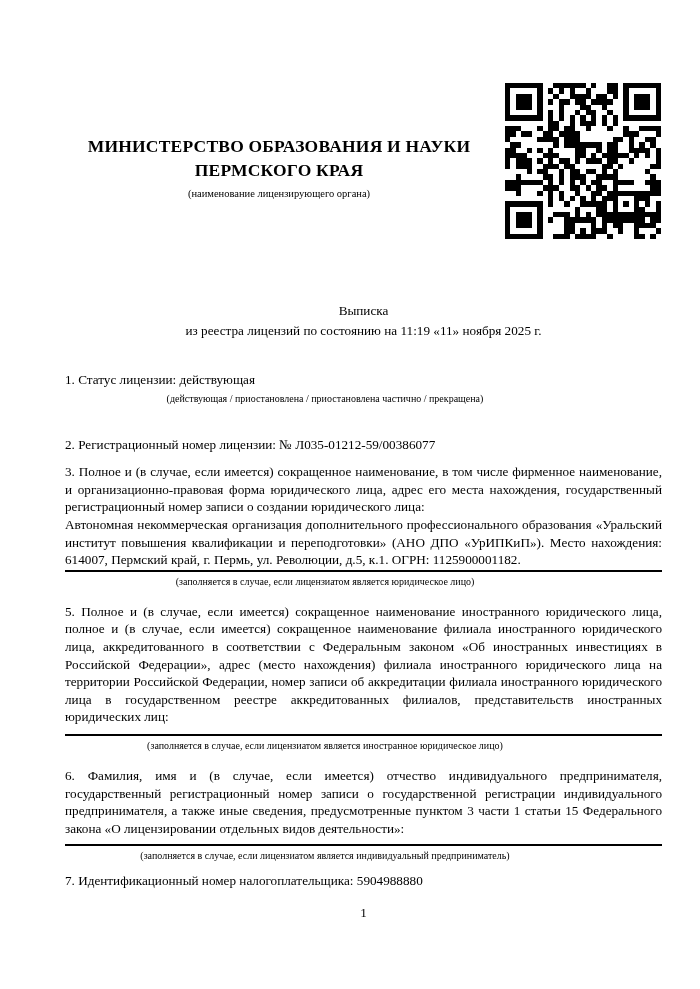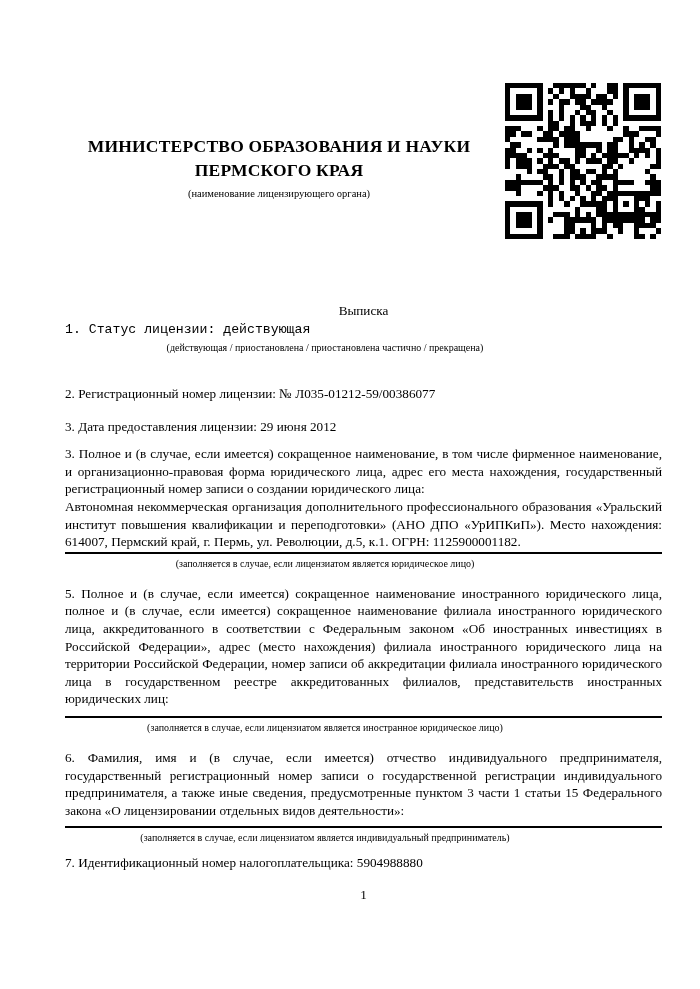--- a/index.html
+++ b/index.html
@@ -8,21 +8,21 @@
     font-family:"Liberation Serif", serif;color:#000;overflow:hidden;
   }
   .qr{position:absolute;top:83px;left:505px;width:156px;height:156px;}
   .header{position:absolute;top:134px;left:67px;width:424px;text-align:center;}
   .ministry-name{font-weight:bold;font-size:17.5px;line-height:24px;letter-spacing:.2px;}
   .ministry-sub{font-size:10.5px;line-height:13px;margin-top:5px;}
   .doc{position:absolute;left:65px;top:0;width:597px;font-size:13.2px;line-height:17.6px;}
   .title-block{padding-top:301px;text-align:center;}
   .title-block div{line-height:19.5px;}
   .para{text-align:justify;}
-  .m31{font-family:Liberation Mono, monospace;}
+  .m31{margin-top:31px;}
   .m21{margin-top:31px;}
   .m19{margin-top:10px;}
   .m15{margin-top:15px;}
   .m10{margin-top:10px;}
   .cap{width:520px;font-size:10px;line-height:13px;text-align:center;margin-top:3px;}
   .cap.m6{}
   .rule{border-top:2px solid #000;margin-top:1px;height:0;}
   .fill{border-bottom:2px solid #000;height:8px;}
   .fill.h7{height:7px;}
   .pagenum{margin-top:14px;text-align:center;font-size:13.2px;}
@@ -482,28 +482,28 @@
   <div class="header">
     <div class="ministry-name">МИНИСТЕРСТВО ОБРАЗОВАНИЯ И НАУКИ</div>
     <div class="ministry-name">ПЕРМСКОГО КРАЯ</div>
     <div class="ministry-sub">(наименование лицензирующего органа)</div>
   </div>
 
   <div class="doc">
 
     <div class="title-block">
       <div>Выписка</div>
+      <div>из реестра лицензий по состоянию на 11:19 «11» ноября 2025 г.</div>
     </div>
 
     <div class="m31">1. Статус лицензии: действующая</div>
     <div class="cap">(действующая / приостановлена / приостановлена частично / прекращена)</div>
 
     <div class="m21">2. Регистрационный номер лицензии: № Л035-01212-59/00386077</div>
 
-    <div class="m15">3. Дата предоставления лицензии: 29 июня 2012</div>
 
     <div class="para m10">3. Полное и (в случае, если имеется) сокращенное наименование, в том числе фирменное наименование, и организационно-правовая форма юридического лица, адрес его места нахождения, государственный регистрационный номер записи о создании юридического лица:</div>
     <div class="para">Автономная некоммерческая организация дополнительного профессионального образования «Уральский институт повышения квалификации и переподготовки» (АНО ДПО «УрИПКиП»). Место нахождения: 614007, Пермский край, г. Пермь, ул. Революции, д.5, к.1. ОГРН: 1125900001182.</div>
     <div class="rule"></div>
     <div class="cap">(заполняется в случае, если лицензиатом является юридическое лицо)</div>
 
     <div class="para m15">5. Полное и (в случае, если имеется) сокращенное наименование иностранного юридического лица, полное и (в случае, если имеется) сокращенное наименование филиала иностранного юридического лица, аккредитованного в соответствии с Федеральным законом «Об иностранных инвестициях в Российской Федерации», адрес (место нахождения) филиала иностранного юридического лица на территории Российской Федерации, номер записи об аккредитации филиала иностранного юридического лица в государственном реестре аккредитованных филиалов, представительств иностранных юридических лиц:</div>
     <div class="fill">
       <span></span>
     </div>

